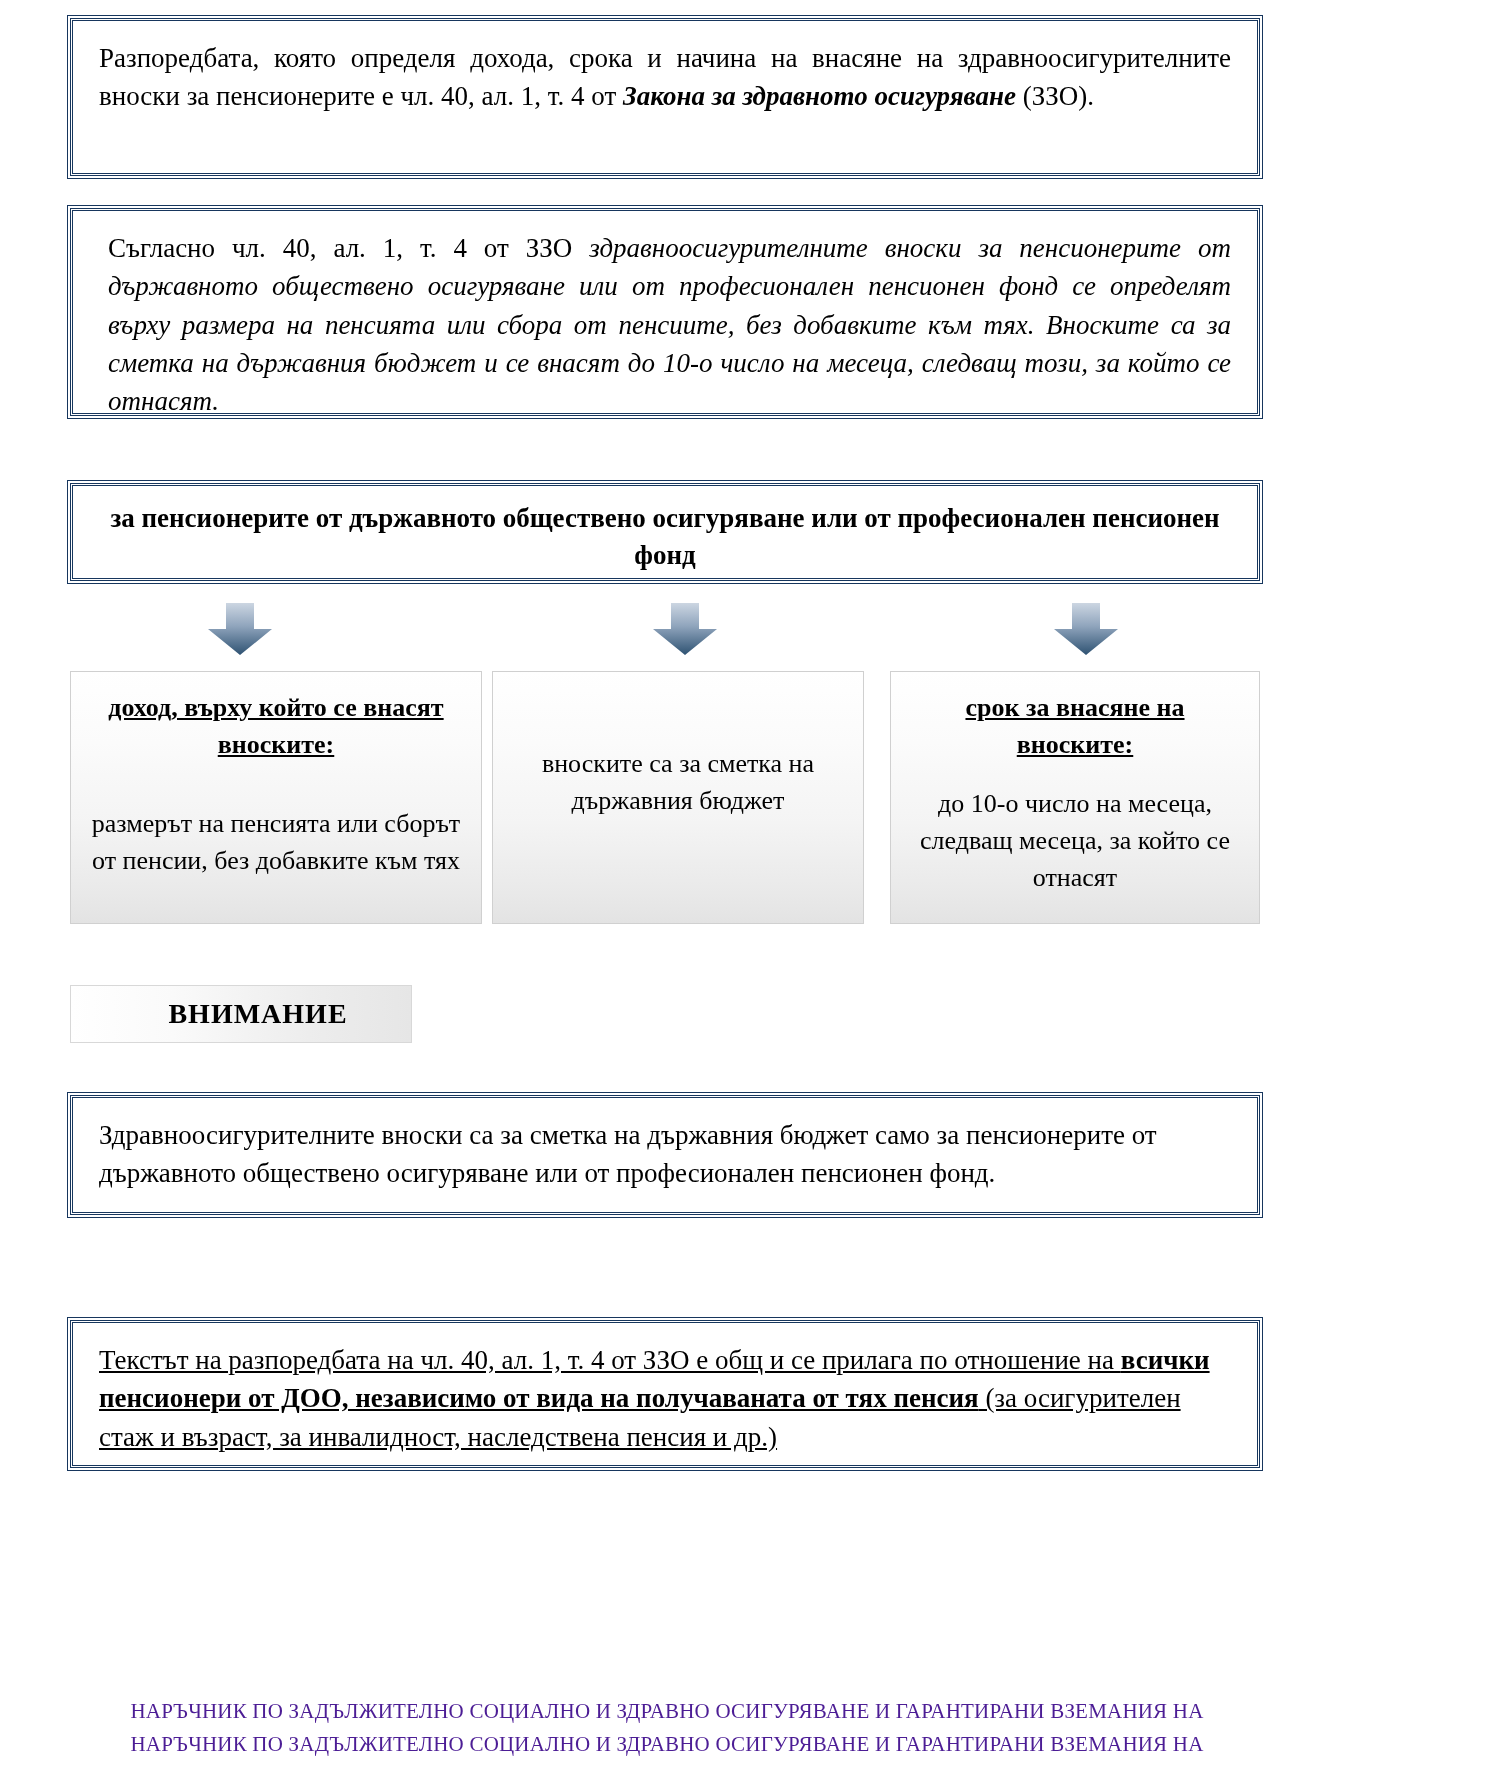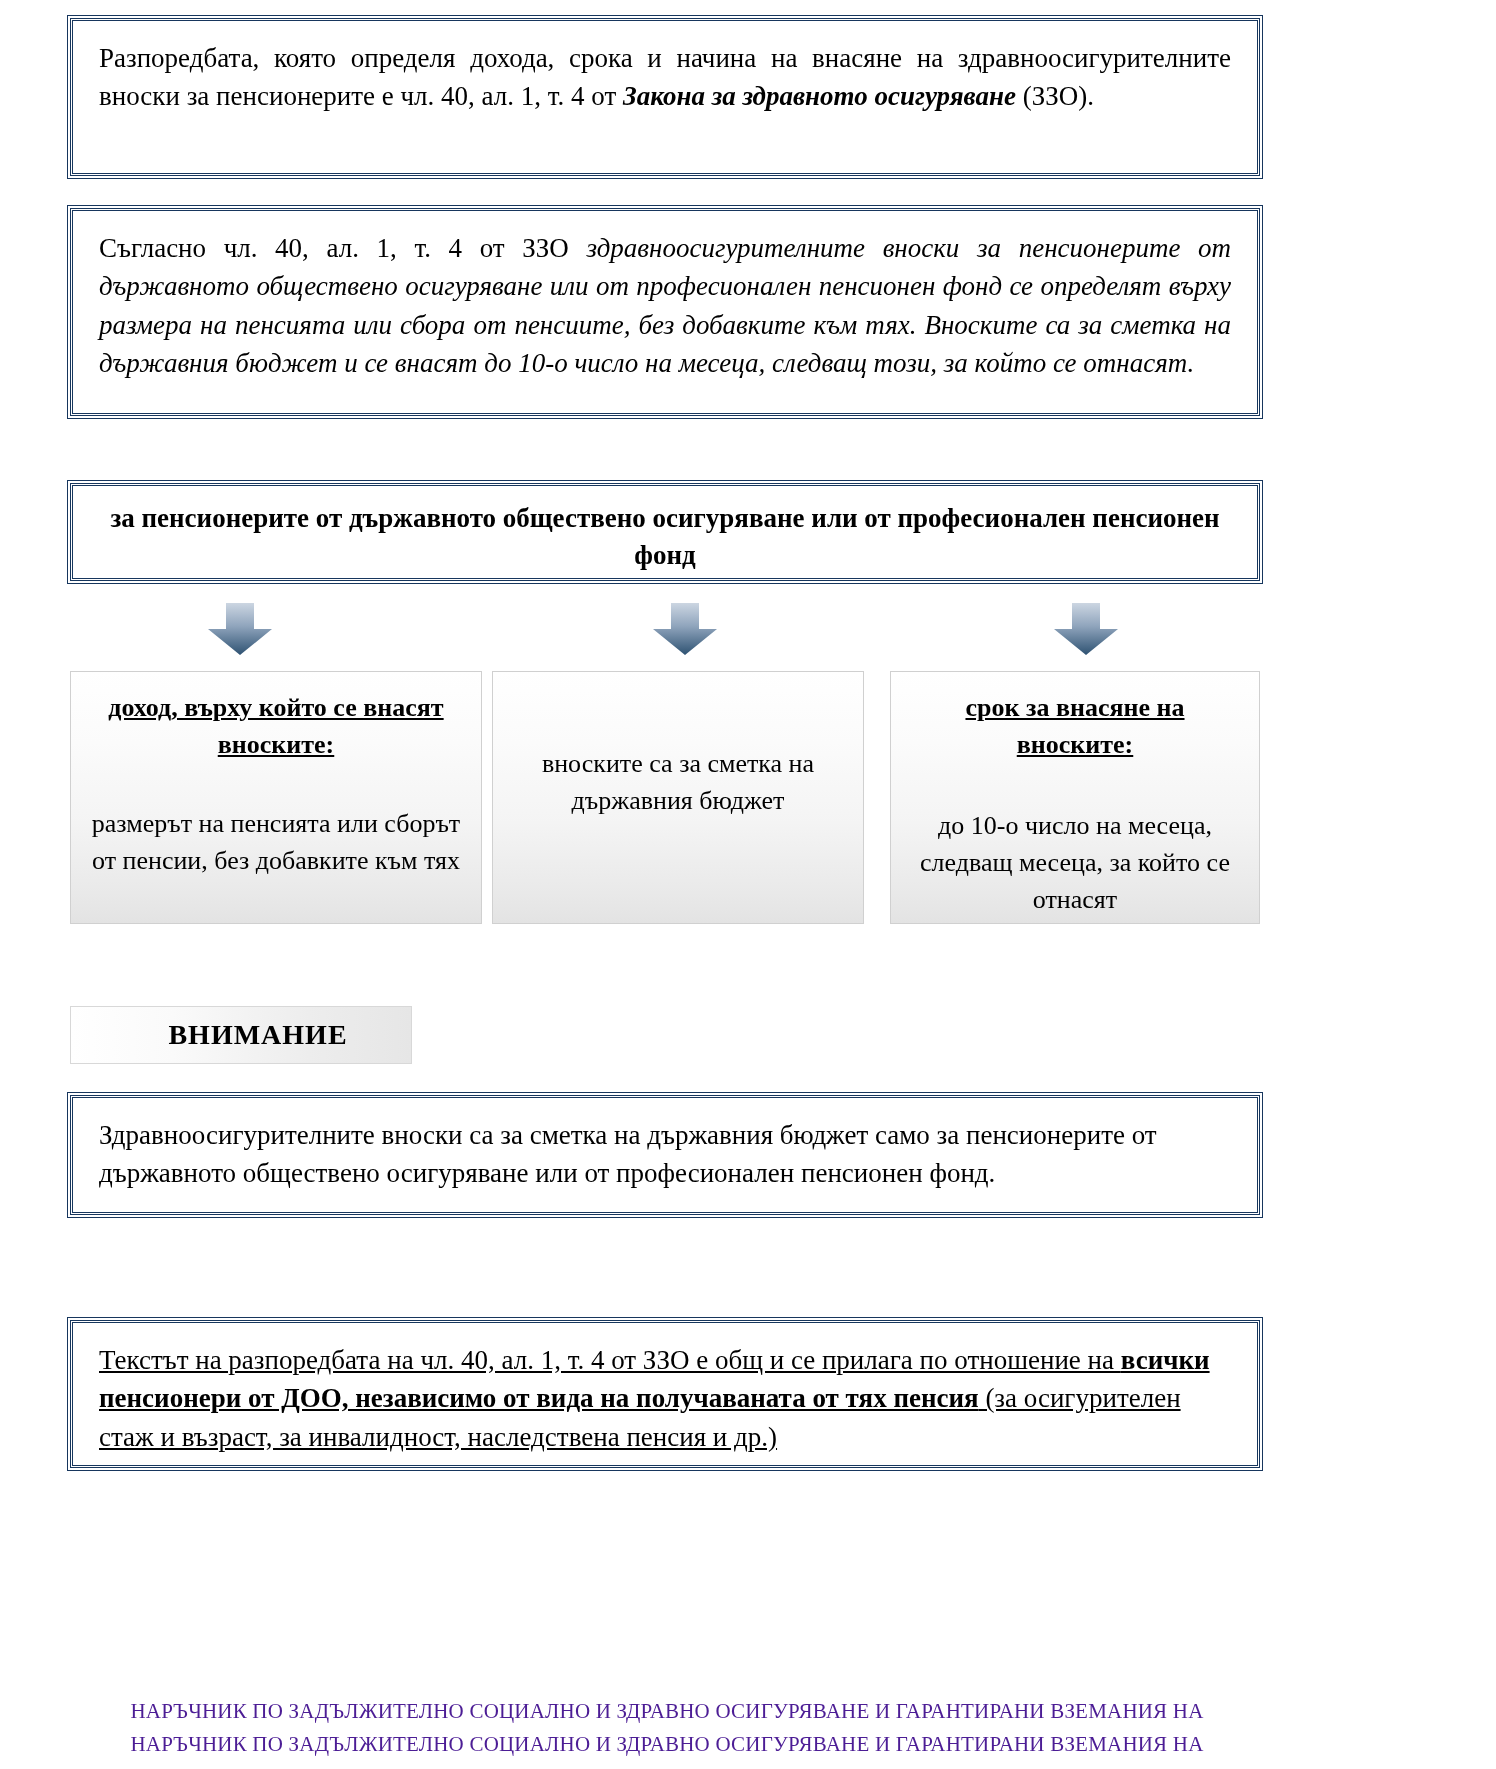--- a/index.html
+++ b/index.html
@@ -43,21 +43,21 @@
   }
   .ital { font-style: italic; }
   .bolditalic { font-weight: bold; font-style: italic; }
   .bld { font-weight: bold; }
 
   
   #box-statute { left: 70px; top: 18px; width: 1190px; height: 158px; }
 
   
   #box-quote { left: 70px; top: 208px; width: 1190px; height: 208px; }
-  #box-quote p { font-style: italic; }
+  #box-quote p { font-style: italic; margin-left: 9px; }
 
   
   #box-heading { left: 70px; top: 483px; width: 1190px; height: 98px; }
   #box-heading .inner { padding: 14px 30px; }
   #box-heading p {
     font-size: 27px;
     font-weight: bold;
     text-align: center;
     line-height: 1.38;
   }
@@ -94,28 +94,28 @@
     text-decoration: underline;
     line-height: 1.42;
     margin: 4px 0 0 0;
   }
   .gray-box .gb-body {
     font-size: 26px;
     line-height: 1.42;
     margin: 0;
   }
   #gray-box-1 .gb-body { margin-top: 42px; }
-  #gray-box-3 .gb-body { margin-top: 44px; }
+  #gray-box-3 .gb-body { margin-top: 22px; }
   #gray-box-2 .gb-body { margin-top: 60px; }
 
   
   #attention-box {
     position: absolute;
     left: 70px;
-    top: 1006px;
+    top: 985px;
     width: 342px;
     height: 58px;
     box-sizing: border-box;
     border: 1px solid #d8d8d8;
     background: linear-gradient(to right, #ffffff 0%, #fafafa 30%, #ededed 70%, #e6e6e6 100%);
     display: flex;
     align-items: center;
     justify-content: center;
   }
   #attention-box .att-text {

